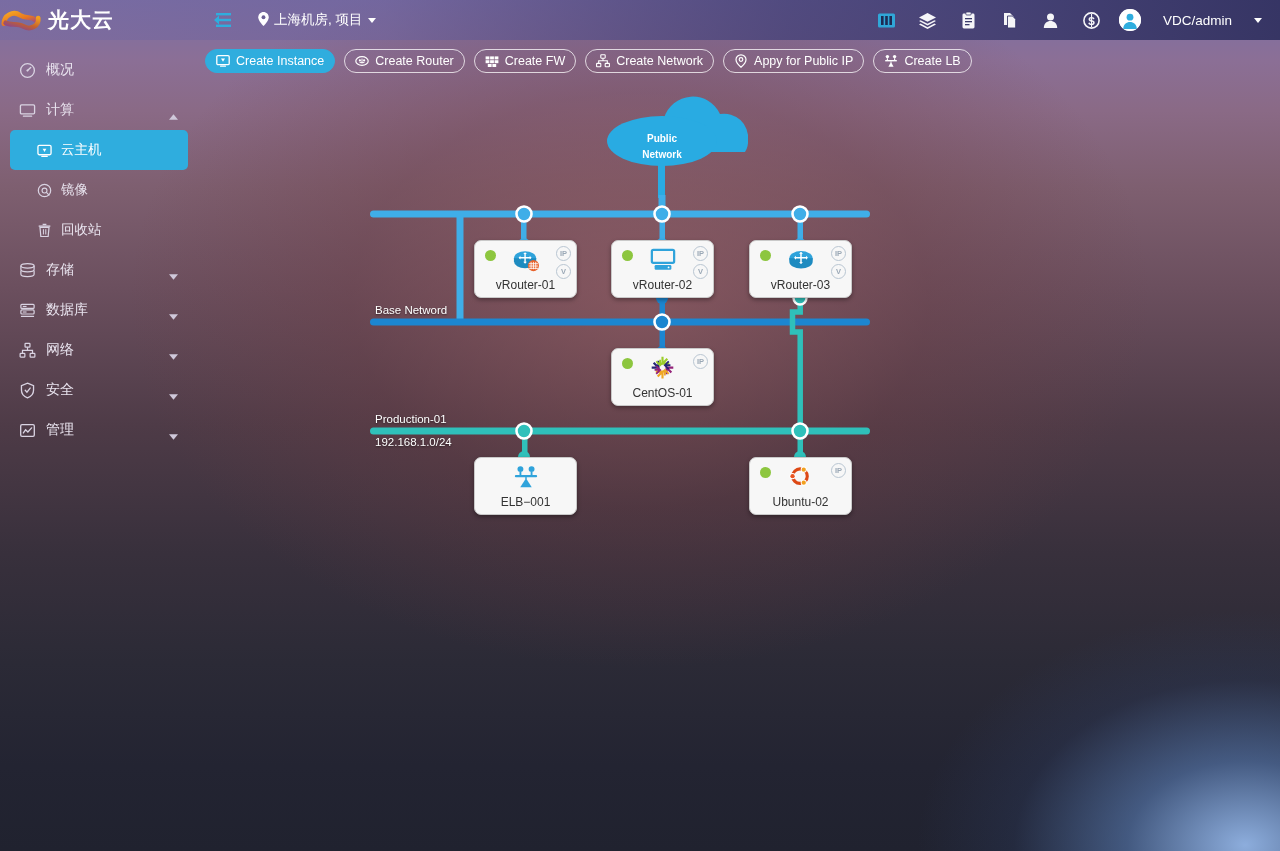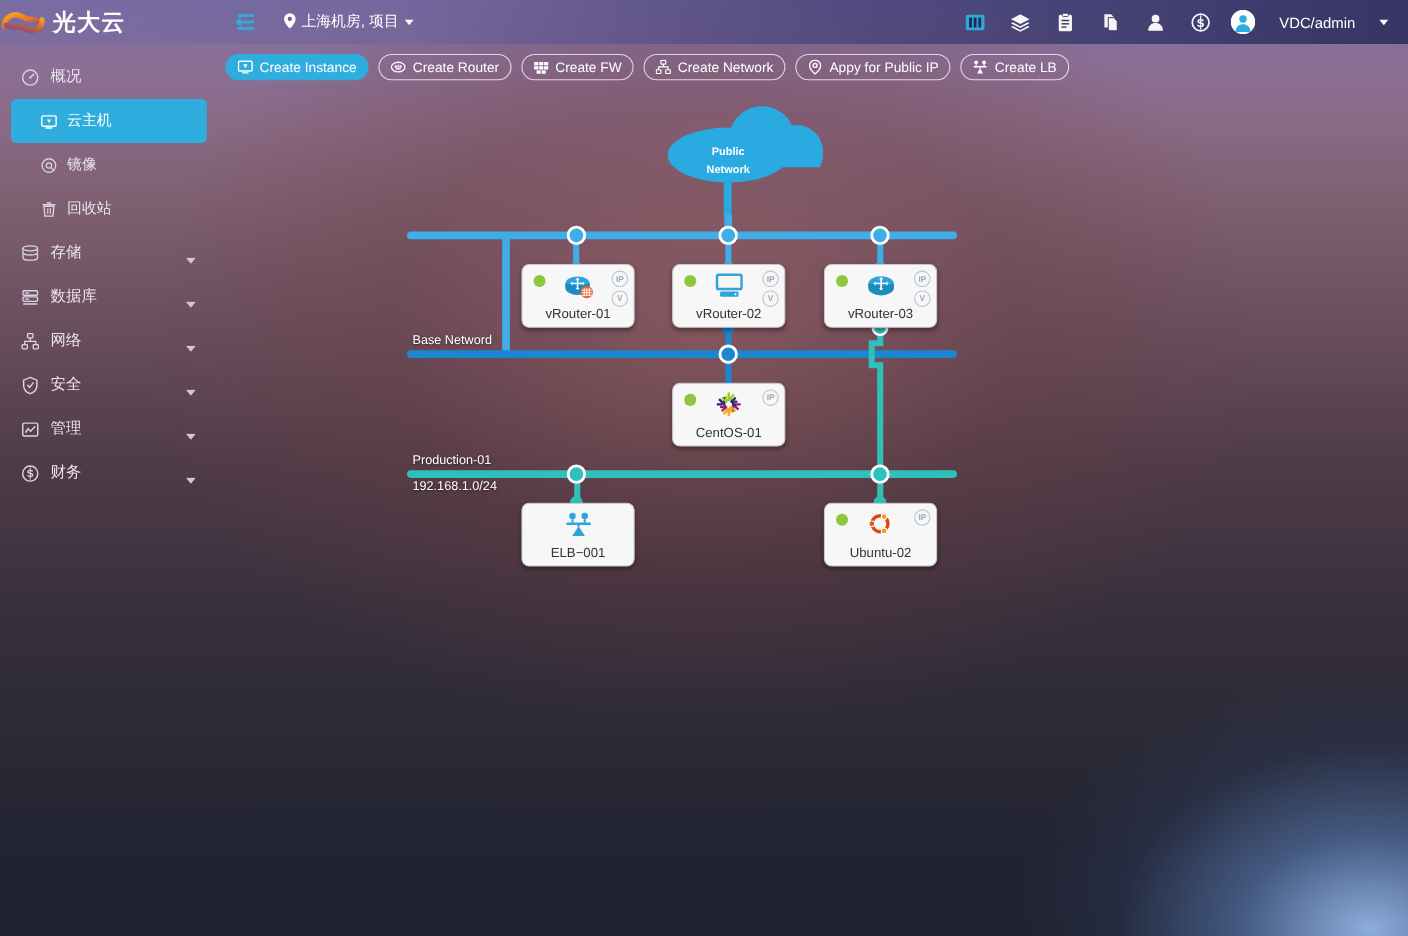--- a/index.html
+++ b/index.html
@@ -267,20 +267,34 @@
       <span class="nav-ico">
         <svg viewBox="0 0 18 18" width="17" height="17">
           <circle cx="9" cy="9" r="7.3" fill="none" stroke="#d9d3e2" stroke-width="1.4"></circle>
           <path d="M9 9 L12.4 5.8" stroke="#d9d3e2" stroke-width="1.5" stroke-linecap="round"></path>
           <circle cx="9" cy="9" r="1.1" fill="#d9d3e2"></circle>
         </svg>
       </span>
       <span>概况</span>
     </div>
 
+    <div class="nav-item">
+      <span class="nav-ico">
+        <svg viewBox="0 0 18 18" width="17" height="17">
+          <rect x="1.5" y="3" width="15" height="9.5" rx="1.2" fill="none" stroke="#d9d3e2" stroke-width="1.4"></rect>
+          <rect x="4" y="14.2" width="10" height="1.5" rx="0.7" fill="#d9d3e2"></rect>
+        </svg>
+      </span>
+      <span>计算</span>
+      <span class="nav-caret up">
+        <svg viewBox="0 0 10 6" width="9" height="6">
+            <path d="M0 0 L10 0 L5 6 Z" fill="#cfc8da"></path>
+          </svg>
+      </span>
+    </div>
 
     <div class="nav-item sub active">
       <span class="nav-ico">
         <svg viewBox="0 0 16 16" width="15" height="15">
           <rect x="1" y="2.5" width="14" height="10" rx="1.5" fill="none" stroke="#ffffff" stroke-width="1.4"></rect>
           <path d="M6 6 L10 6 L8 9.6 Z" fill="#ffffff"></path>
           <rect x="4.5" y="13.6" width="7" height="1.3" rx="0.6" fill="#ffffff"></rect>
         </svg>
       </span>
       <span>云主机</span>
@@ -384,35 +398,20 @@
         </svg>
       </span>
       <span>管理</span>
       <span class="nav-caret">
         <svg viewBox="0 0 10 6" width="9" height="6">
             <path d="M0 0 L10 0 L5 6 Z" fill="#cfc8da"></path>
           </svg>
       </span>
     </div>
 
-    <div class="nav-item">
-      <span class="nav-ico">
-        <svg viewBox="0 0 18 18" width="17" height="17">
-          <circle cx="9" cy="9" r="7.3" fill="none" stroke="#d9d3e2" stroke-width="1.4"></circle>
-          <text x="9" y="12.8" text-anchor="middle" font-size="10" font-family="Liberation Sans, sans-serif" font-weight="bold" fill="#d9d3e2">S</text>
-          <rect x="8.5" y="3.2" width="1" height="11.6" fill="#d9d3e2"></rect>
-        </svg>
-      </span>
-      <span>财务</span>
-      <span class="nav-caret">
-        <svg viewBox="0 0 10 6" width="9" height="6">
-            <path d="M0 0 L10 0 L5 6 Z" fill="#cfc8da"></path>
-          </svg>
-      </span>
-    </div>
   </div>
 
   <div id="toolbar">
 
     <div class="tbtn primary">
       <span class="tico">
         <svg viewBox="0 0 14 14" width="14" height="14">
           <rect x="0.8" y="1.6" width="12.4" height="9" rx="1.2" fill="none" stroke="#ffffff" stroke-width="1.3"></rect>
           <path d="M5 4.4 L9 4.4 L7 7.8 Z" fill="#ffffff"></path>
           <rect x="4" y="11.6" width="6" height="1.2" rx="0.5" fill="#ffffff"></rect>

